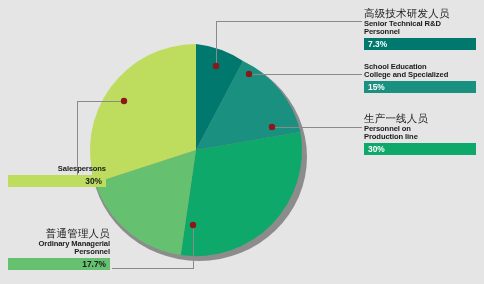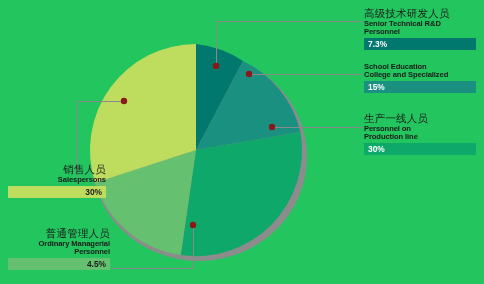--- a/index.html
+++ b/index.html
@@ -10,21 +10,21 @@
     width: 484px;
     height: 284px;
     background: #ffffff;
     font-family: "Liberation Sans", sans-serif;
     overflow: hidden;
   }
   #stage {
     position: relative;
     width: 484px;
     height: 284px;
-    background: #22c55e;
+    background: #e5e5e5;
   }
   #pie-svg {
     position: absolute;
     left: 0;
     top: 0;
   }
 
   
   .label-block {
     position: absolute;
@@ -124,29 +124,28 @@
   <div class="label-block right" id="lbl-prod">
     <div class="lbl-cn">生产一线人员</div>
     <div class="lbl-en">
       <span>Personnel on</span>
       <span>Production line</span>
     </div>
     <div class="pct-bar right" style="background-color: rgb(15, 168, 107); color: rgb(255, 255, 255);">30%</div>
   </div>
 
   <div class="label-block left" id="lbl-sales">
-    <div class="lbl-cn">销售人员</div>
     <div class="lbl-en">
       <span>Salespersons</span>
     </div>
     <div class="pct-bar left" style="background-color: rgb(190, 220, 94); color: rgb(27, 27, 27);">30%</div>
   </div>
 
   <div class="label-block left" id="lbl-mgr">
     <div class="lbl-cn">普通管理人员</div>
     <div class="lbl-en">
       <span>Ordinary Managerial</span>
       <span>Personnel</span>
     </div>
-    <div class="pct-bar left" style="background-color: rgb(101, 193, 111); color: rgb(27, 27, 27);">4.5%</div>
+    <div class="pct-bar left" style="background-color: rgb(101, 193, 111); color: rgb(27, 27, 27);">17.7%</div>
   </div>
 
 </div>
 
 </body></html>

